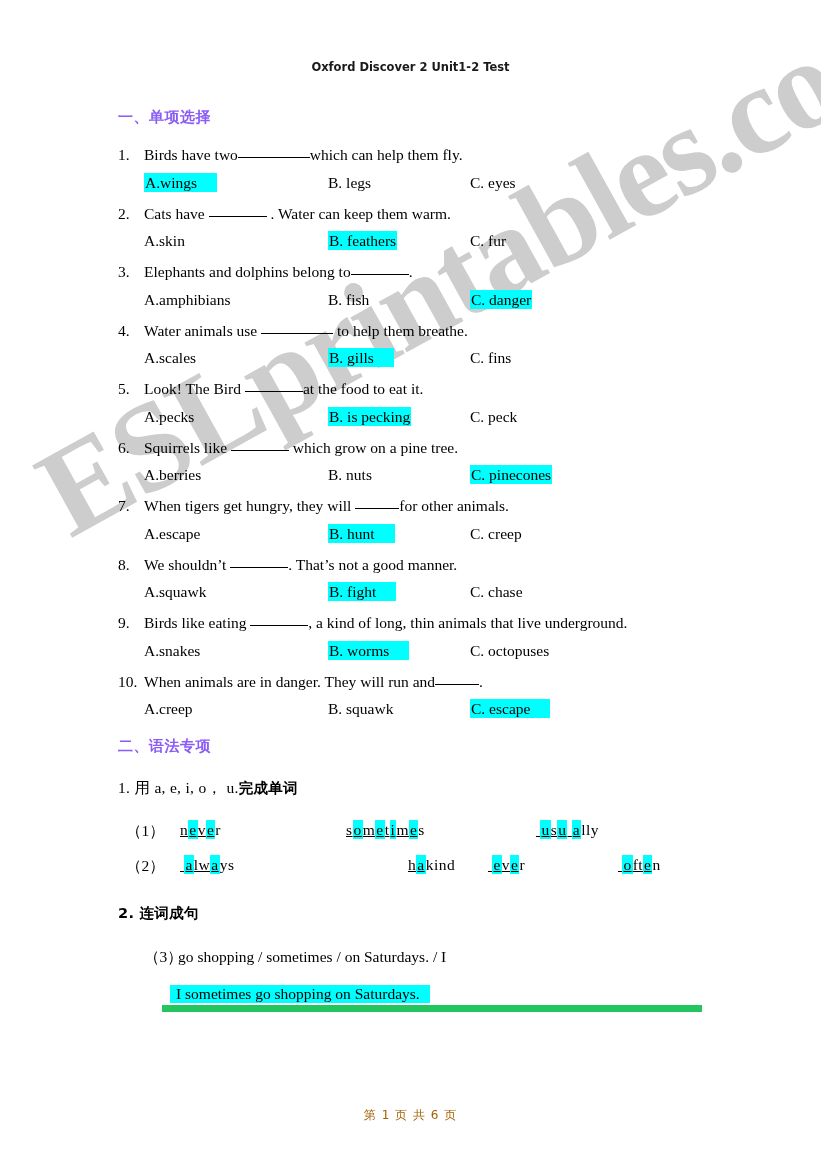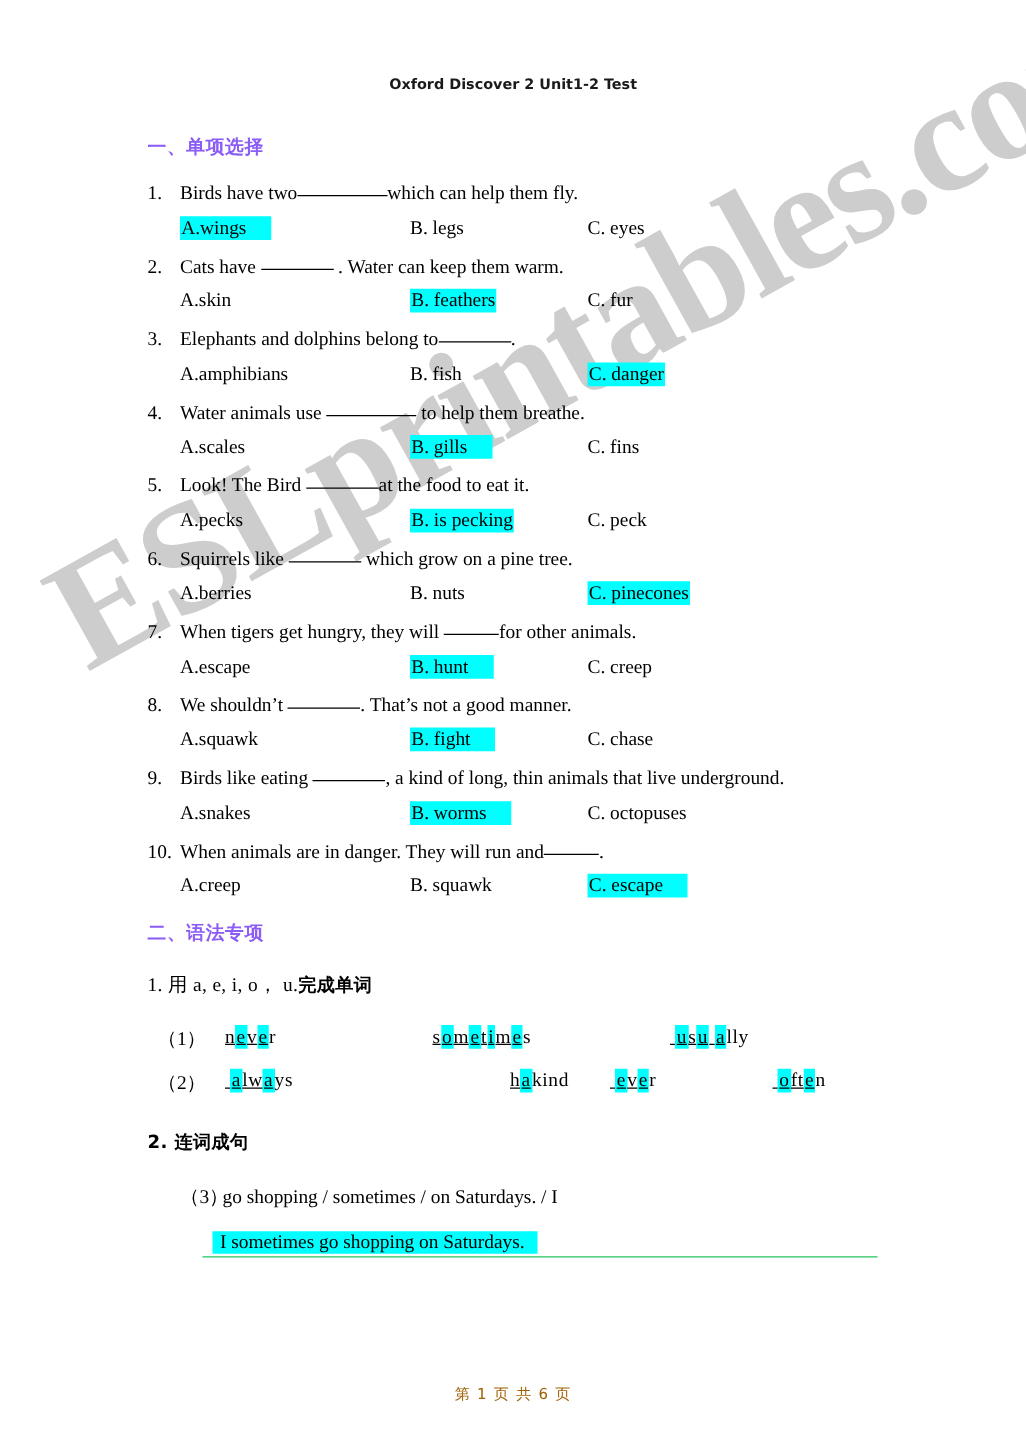--- a/index.html
+++ b/index.html
@@ -158,21 +158,21 @@
     margin: 0 0 14px 0;
     padding-left: 26px;
     white-space: nowrap;
   }
   .sent-q .pnum { display: inline-block; width: 34px; }
 
   .answer-line {
     position: relative;
     margin-left: 44px;
     width: 540px;
-    border-bottom: 1px solid #22c55e;
+    border-bottom: 7px solid #22c55e;
     height: 23px;
   }
   .answer-text {
     position: absolute;
     left: 8px;
     bottom: 2px;
     font-size: 15.5px;
     background: #00ffff;
     padding: 0 10px 0 6px;
     white-space: nowrap;

